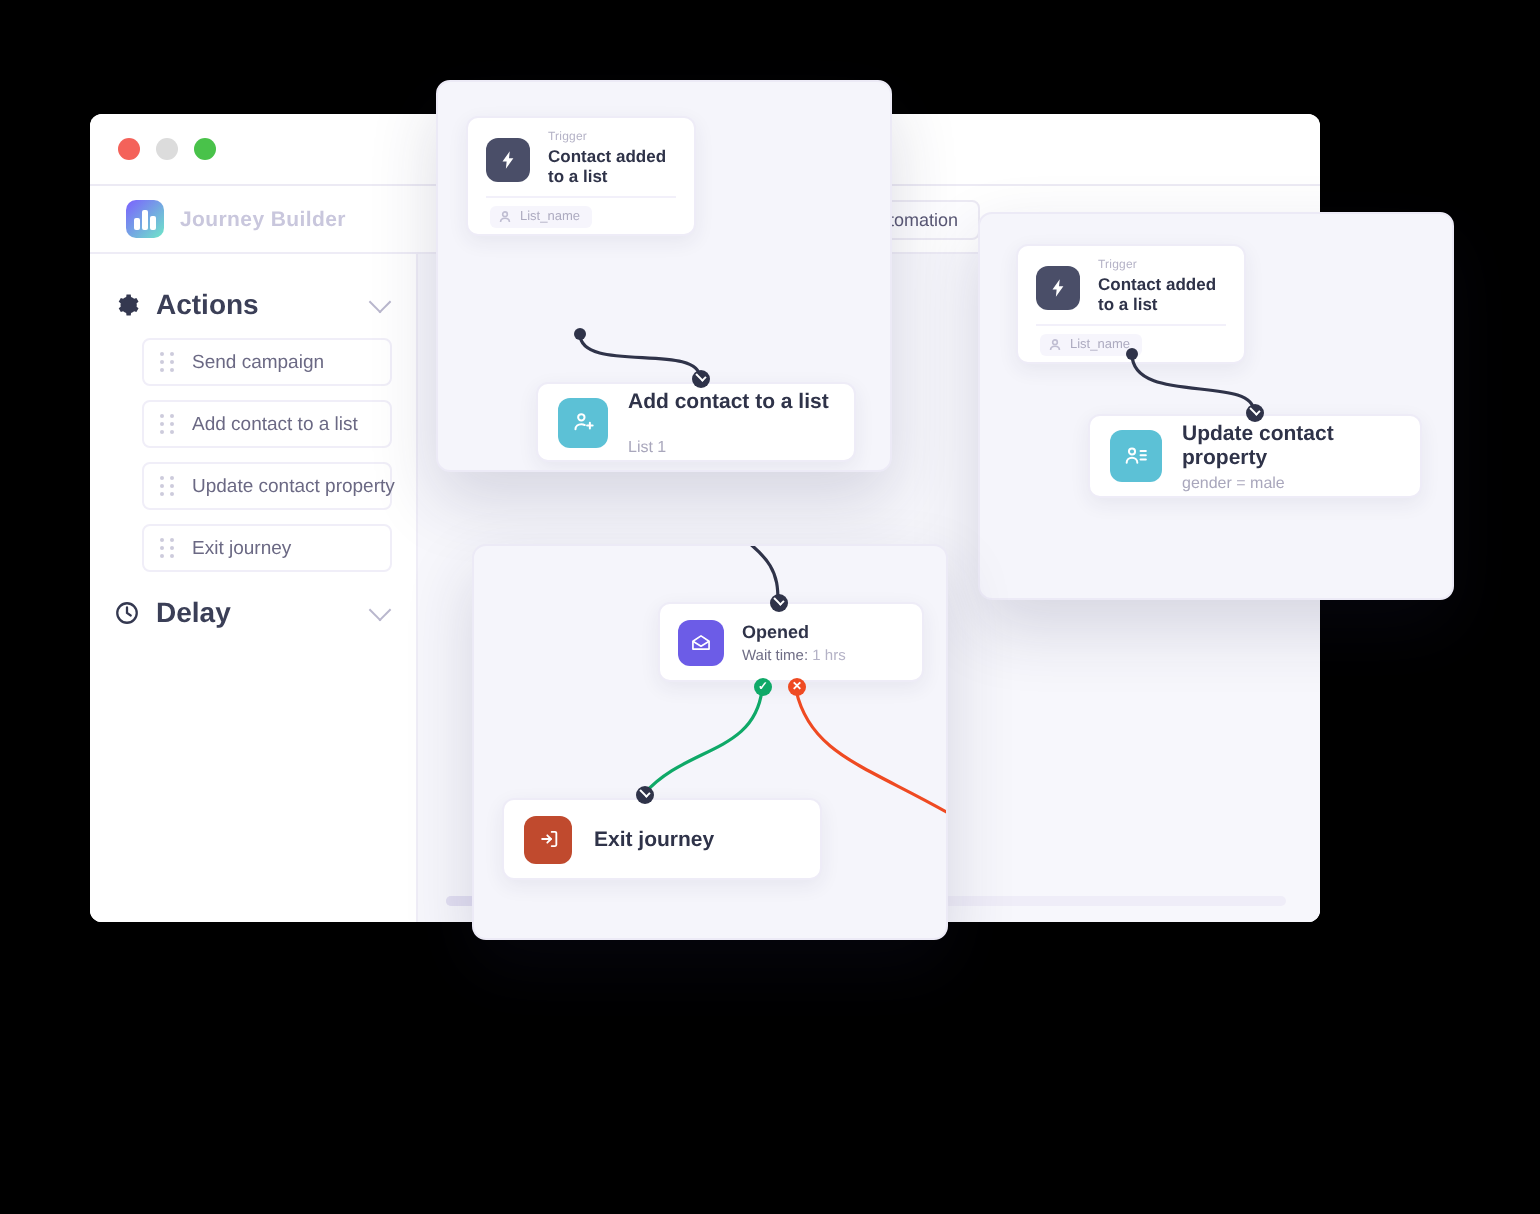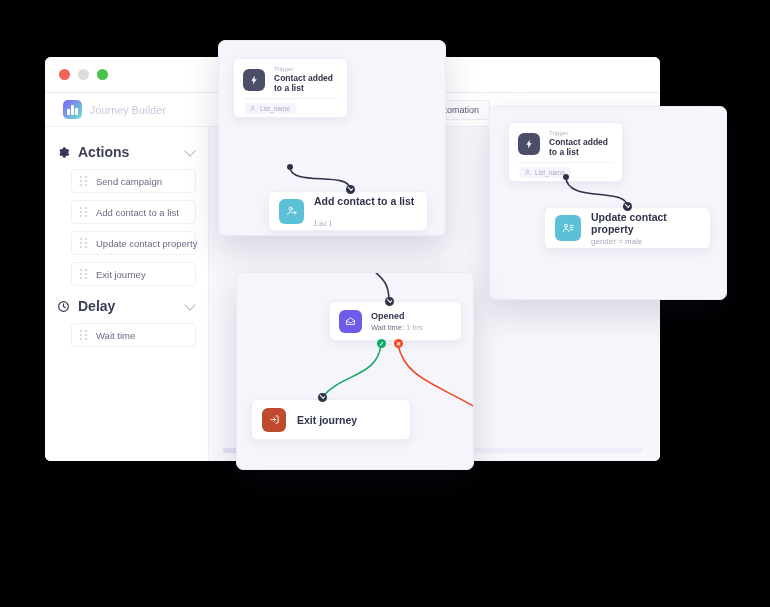--- a/index.html
+++ b/index.html
@@ -83,21 +83,21 @@
     gap: 1.5px;
     padding-bottom: 4px;
   }
   #brand-logo i { display:block; width: 2.5px; background:#fff; border-radius:1px; }
   #brand-logo i:nth-child(1){ height: 6px; }
   #brand-logo i:nth-child(2){ height: 10px; }
   #brand-logo i:nth-child(3){ height: 7px; }
 
   #brand-title {
     font-size: 10.5px;
-    font-weight: 400;
+    font-weight: 700;
     color: #c9c7dd;
     letter-spacing: .2px;
   }
   .tb-icon-btn {
     position: absolute;
     top: 10px;
     width: 14px; height: 14px;
     color: #c6c4d8;
     font-size: 12px;
     line-height: 14px;
@@ -402,31 +402,20 @@
           <span class="side-group-icon">
             <svg viewBox="0 0 16 16" fill="none" stroke="currentColor" stroke-width="1.4">
               <circle cx="8" cy="8" r="6"></circle>
                 <path d="M8 4.6V8l2.3 1.5" stroke-linecap="round"></path>
             </svg>
           </span>
           <span class="side-group-label">Delay</span>
           <span class="side-chevron"></span>
         </div>
 
-        <div class="side-item">
-          <span class="grip">
-              <b></b>
-              <b></b>
-              <b></b>
-              <b></b>
-              <b></b>
-              <b></b>
-            </span>
-          <span class="side-item-label">Wait time</span>
-        </div>
 
       </div>
 
       <div id="canvas">
         <div id="canvas-scrollbar">
           <div id="canvas-scrollbar-thumb"></div>
         </div>
       </div>
 
     </div>
@@ -469,21 +458,21 @@
     <div class="node" style="left:49px; top:150px; width:160px; height:40px; padding:0 10px; gap:10px;">
       <span class="node-icon" style="width:25px;height:25px;background:#5cc1d6;">
         <svg viewBox="0 0 18 18" width="12" height="12" fill="none" stroke="#ffffff" stroke-width="1.5" stroke-linecap="round">
           <circle cx="7" cy="5.5" r="2.4"></circle>
             <path d="M2.6 14.5c0-2.4 2-3.9 4.4-3.9 1 0 1.9.25 2.6.68"></path>
           <path d="M13.4 9.6v4.2M11.3 11.7h4.2"></path>
         </svg>
       </span>
       <span class="node-text">
         <span class="node-title" style="font-size:10.5px;">Add contact to a list</span>
-        <span class="node-sub" style="font-size:8px;margin-top:12px;font-family:Liberation Serif, serif;">List 1</span>
+        <span class="node-sub" style="font-size:8px;margin-top:12px;">List 1</span>
       </span>
     </div>
   </div>
 
   <div class="float-panel" id="panel-right">
 
     <svg class="wire" style="left:0;top:0;width:238px;height:194px;">
       <path d="M76,70 C76,96 137,80 137,99" fill="none" stroke="#2f3349" stroke-width="1.6" stroke-linecap="round"></path>
     </svg>
 

